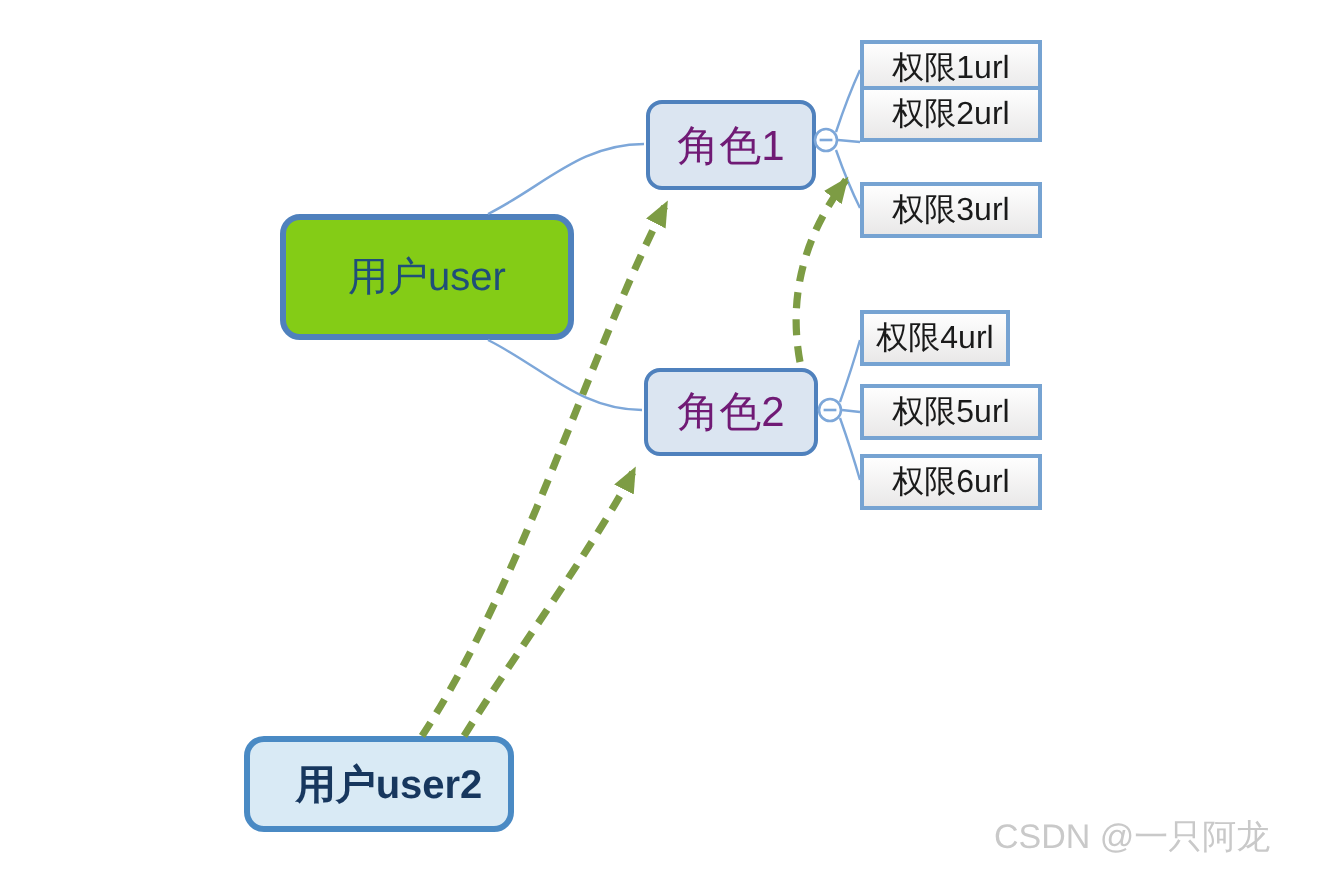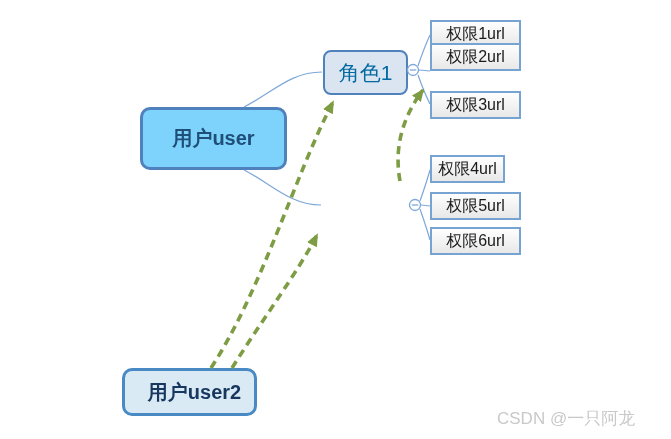--- a/index.html
+++ b/index.html
@@ -6,30 +6,30 @@
   .canvas{
     position:relative;width:671px;height:439px;background:#ffffff;
     font-family:"Liberation Sans","DejaVu Sans",sans-serif;overflow:hidden;
   }
   .edge-layer{position:absolute;left:0;top:0;pointer-events:none;}
   .node{
     position:absolute;display:flex;align-items:center;justify-content:center;
     box-sizing:border-box;text-align:center;cursor:default;
   }
   .node-user{
-    background:#7dd3fc;border:3px solid #4f81bd;border-radius:10px;
-    color:#1f4e79;font-size:20px;font-weight:bold;align-items:center;
+    background:#84cc16;border:3px solid #4f81bd;border-radius:10px;
+    color:#1f4e79;font-size:20px;font-weight:normal;align-items:center;
   }
   .node-user2{
     background:#d9eaf5;border:3px solid #4a8ac4;border-radius:10px;
     color:#17375e;font-size:20px;font-weight:bold;
   }
   .node-role{
     background:#dbe5f1;border:2.5px solid #4f81bd;border-radius:8px;
-    color:#0369a1;font-size:21px;
+    color:#701a75;font-size:21px;
   }
   .node-perm{
     background:linear-gradient(#fefefe,#e9e8e8);
     border:2px solid #76a3d2;border-radius:0;
     color:#1a1a1a;font-size:16px;
   }
   #user1{left:140px;top:107px;width:147px;height:63px;}
   #user2{left:122px;top:368px;width:135px;height:48px;padding-left:10px;}
   #role1{left:323px;top:50px;width:85px;height:45px;}
   #role2{left:322px;top:184px;width:87px;height:44px;}
@@ -54,20 +54,23 @@
 <div class="canvas">
 
   <div class="node node-user" id="user1">
     <span>用户user</span>
   </div>
 
   <div class="node node-role" id="role1">
     <span>角色1</span>
   </div>
 
+  <div class="node node-role" id="role2">
+    <span>角色2</span>
+  </div>
 
   <div class="node node-perm" id="perm1">
     <span>权限1url</span>
   </div>
   <div class="node node-perm" id="perm2">
     <span>权限2url</span>
   </div>
   <div class="node node-perm" id="perm3">
     <span>权限3url</span>
   </div>

